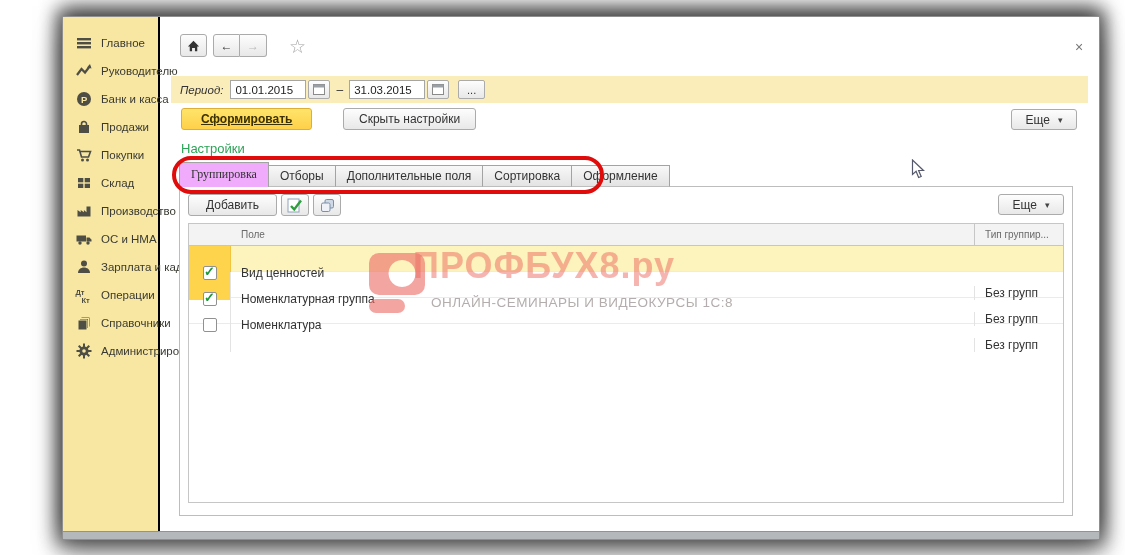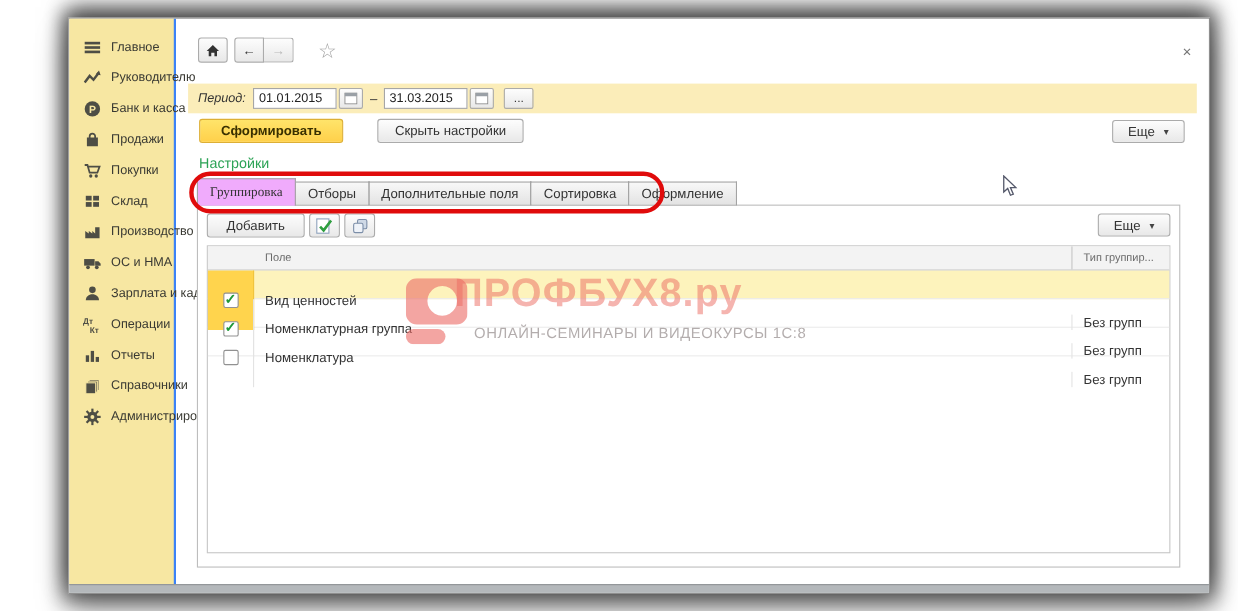--- a/index.html
+++ b/index.html
@@ -6,21 +6,21 @@
   html,body { width:1125px; height:555px; overflow:hidden;
     font-family:"Liberation Sans", sans-serif; background:#ffffff; }
   .window { position:absolute; left:62px; top:16px; width:1038px; height:524px;
     background:#fff; border:1px solid #8f8f8f;
     box-shadow:0 0 16px 6px rgba(0,0,0,0.45), 0 14px 26px rgba(0,0,0,0.4), 0 -10px 20px rgba(0,0,0,0.5); }
   .bottombar { position:absolute; left:0; right:0; bottom:0; height:8px;
     background:#b4b8bb; border-top:1px solid #8f9396; }
 
   
   .sidebar { position:absolute; left:0; top:0; bottom:8px; width:97px;
-    background:#f7e7a2; border-right:2px solid #3b82f6; padding-top:12px; }
+    background:#f7e7a2; border-right:2px solid #000000; padding-top:12px; }
   .side-item { position:relative; height:28px; display:flex; align-items:center; cursor:default; }
   .side-item .sicon { position:absolute; left:12px; width:17px; height:17px; display:flex;
     align-items:center; justify-content:center; }
   .side-item .slabel { position:absolute; left:38px; font-size:11.5px; color:#3a3a33; white-space:nowrap; }
   .sicon svg { display:block; }
 
   
   .btn { display:inline-flex; align-items:center; justify-content:center;
     background:linear-gradient(#fdfdfd,#e8e8e8); border:1px solid #ababab; border-radius:3px;
     font-size:12px; color:#333; cursor:pointer; }
@@ -40,21 +40,21 @@
   .period-label { font-size:11.5px; color:#333; margin-right:7px;font-style:italic; }
   .date-input { width:76px; height:19px; border:1px solid #a6a6a6; font-size:11.5px;
     padding:0 4px; color:#222; font-family:"Liberation Sans",sans-serif; background:#fff; }
   .cal-btn { width:22px; height:19px; margin-left:2px; border-radius:2px; }
   .dash { font-size:12px; color:#333; margin:0 6px; }
   .dots-btn { width:27px; height:19px; margin-left:9px; border-radius:2px; font-size:11px; }
 
   
   .generate-btn { position:absolute; left:118px; top:91px; height:22px; padding:0 19px;
     background:linear-gradient(#ffe46a,#ffd04a); border:1px solid #ddaf35; border-radius:3px;
-    font-size:12px; font-weight:bold; color:#3a3000; display:inline-flex; align-items:center; cursor:pointer; }
+    font-size:12px; font-weight:bold; color:#3a3000; display:inline-flex; align-items:center; cursor:pointer;text-decoration:underline; }
   .hide-btn { position:absolute; left:280px; top:91px; height:22px; padding:0 15px; }
   .more-top { position:absolute; right:22px; top:92px; width:66px; height:21px; gap:8px; }
   .more-panel { position:absolute; right:8px; top:7px; width:66px; height:21px; gap:8px; }
   .caret { font-size:9px; color:#444; }
 
   
   .settings-title { position:absolute; left:118px; top:124px; font-size:13px; color:#2ca356; }
   .tabstrip { position:absolute; left:116px; top:145px; height:25px; display:flex; align-items:flex-end; z-index:3; }
   .tab { height:22px; line-height:21px; padding:0 11px; font-size:12px; color:#333;
     background:linear-gradient(#f8f8f8,#e3e3e3); border:1px solid #a3a3a3; border-bottom:1px solid #bdbdbd;
@@ -200,32 +200,20 @@
           <svg width="17" height="17" viewBox="0 0 17 17">
             <text x="0.5" y="7.5" font-size="7.5" font-weight="bold" fill="#4e4e45">Дт</text>
             <text x="6.5" y="15.5" font-size="7.5" font-weight="bold" fill="#4e4e45">Кт</text>
           </svg>
         </span>
       <span class="slabel">Операции</span>
     </div>
     <div class="side-item">
       <span class="sicon">
           <svg width="16" height="16" viewBox="0 0 16 16">
-            <g fill="#4e4e45">
-              <rect x="2" y="8" width="3" height="6"></rect>
-              <rect x="6.5" y="4" width="3" height="10"></rect>
-              <rect x="11" y="9.5" width="3" height="4.5"></rect>
-            </g>
-          </svg>
-        </span>
-      <span class="slabel">Отчеты</span>
-    </div>
-    <div class="side-item">
-      <span class="sicon">
-          <svg width="16" height="16" viewBox="0 0 16 16">
             <g fill="#4e4e45" stroke="#f7e7a2" stroke-width="1">
               <rect x="5" y="2" width="9" height="10"></rect>
               <rect x="3.5" y="3.5" width="9" height="10"></rect>
               <rect x="2" y="5" width="9" height="10"></rect>
             </g>
           </svg>
         </span>
       <span class="slabel">Справочники</span>
     </div>
     <div class="side-item">

